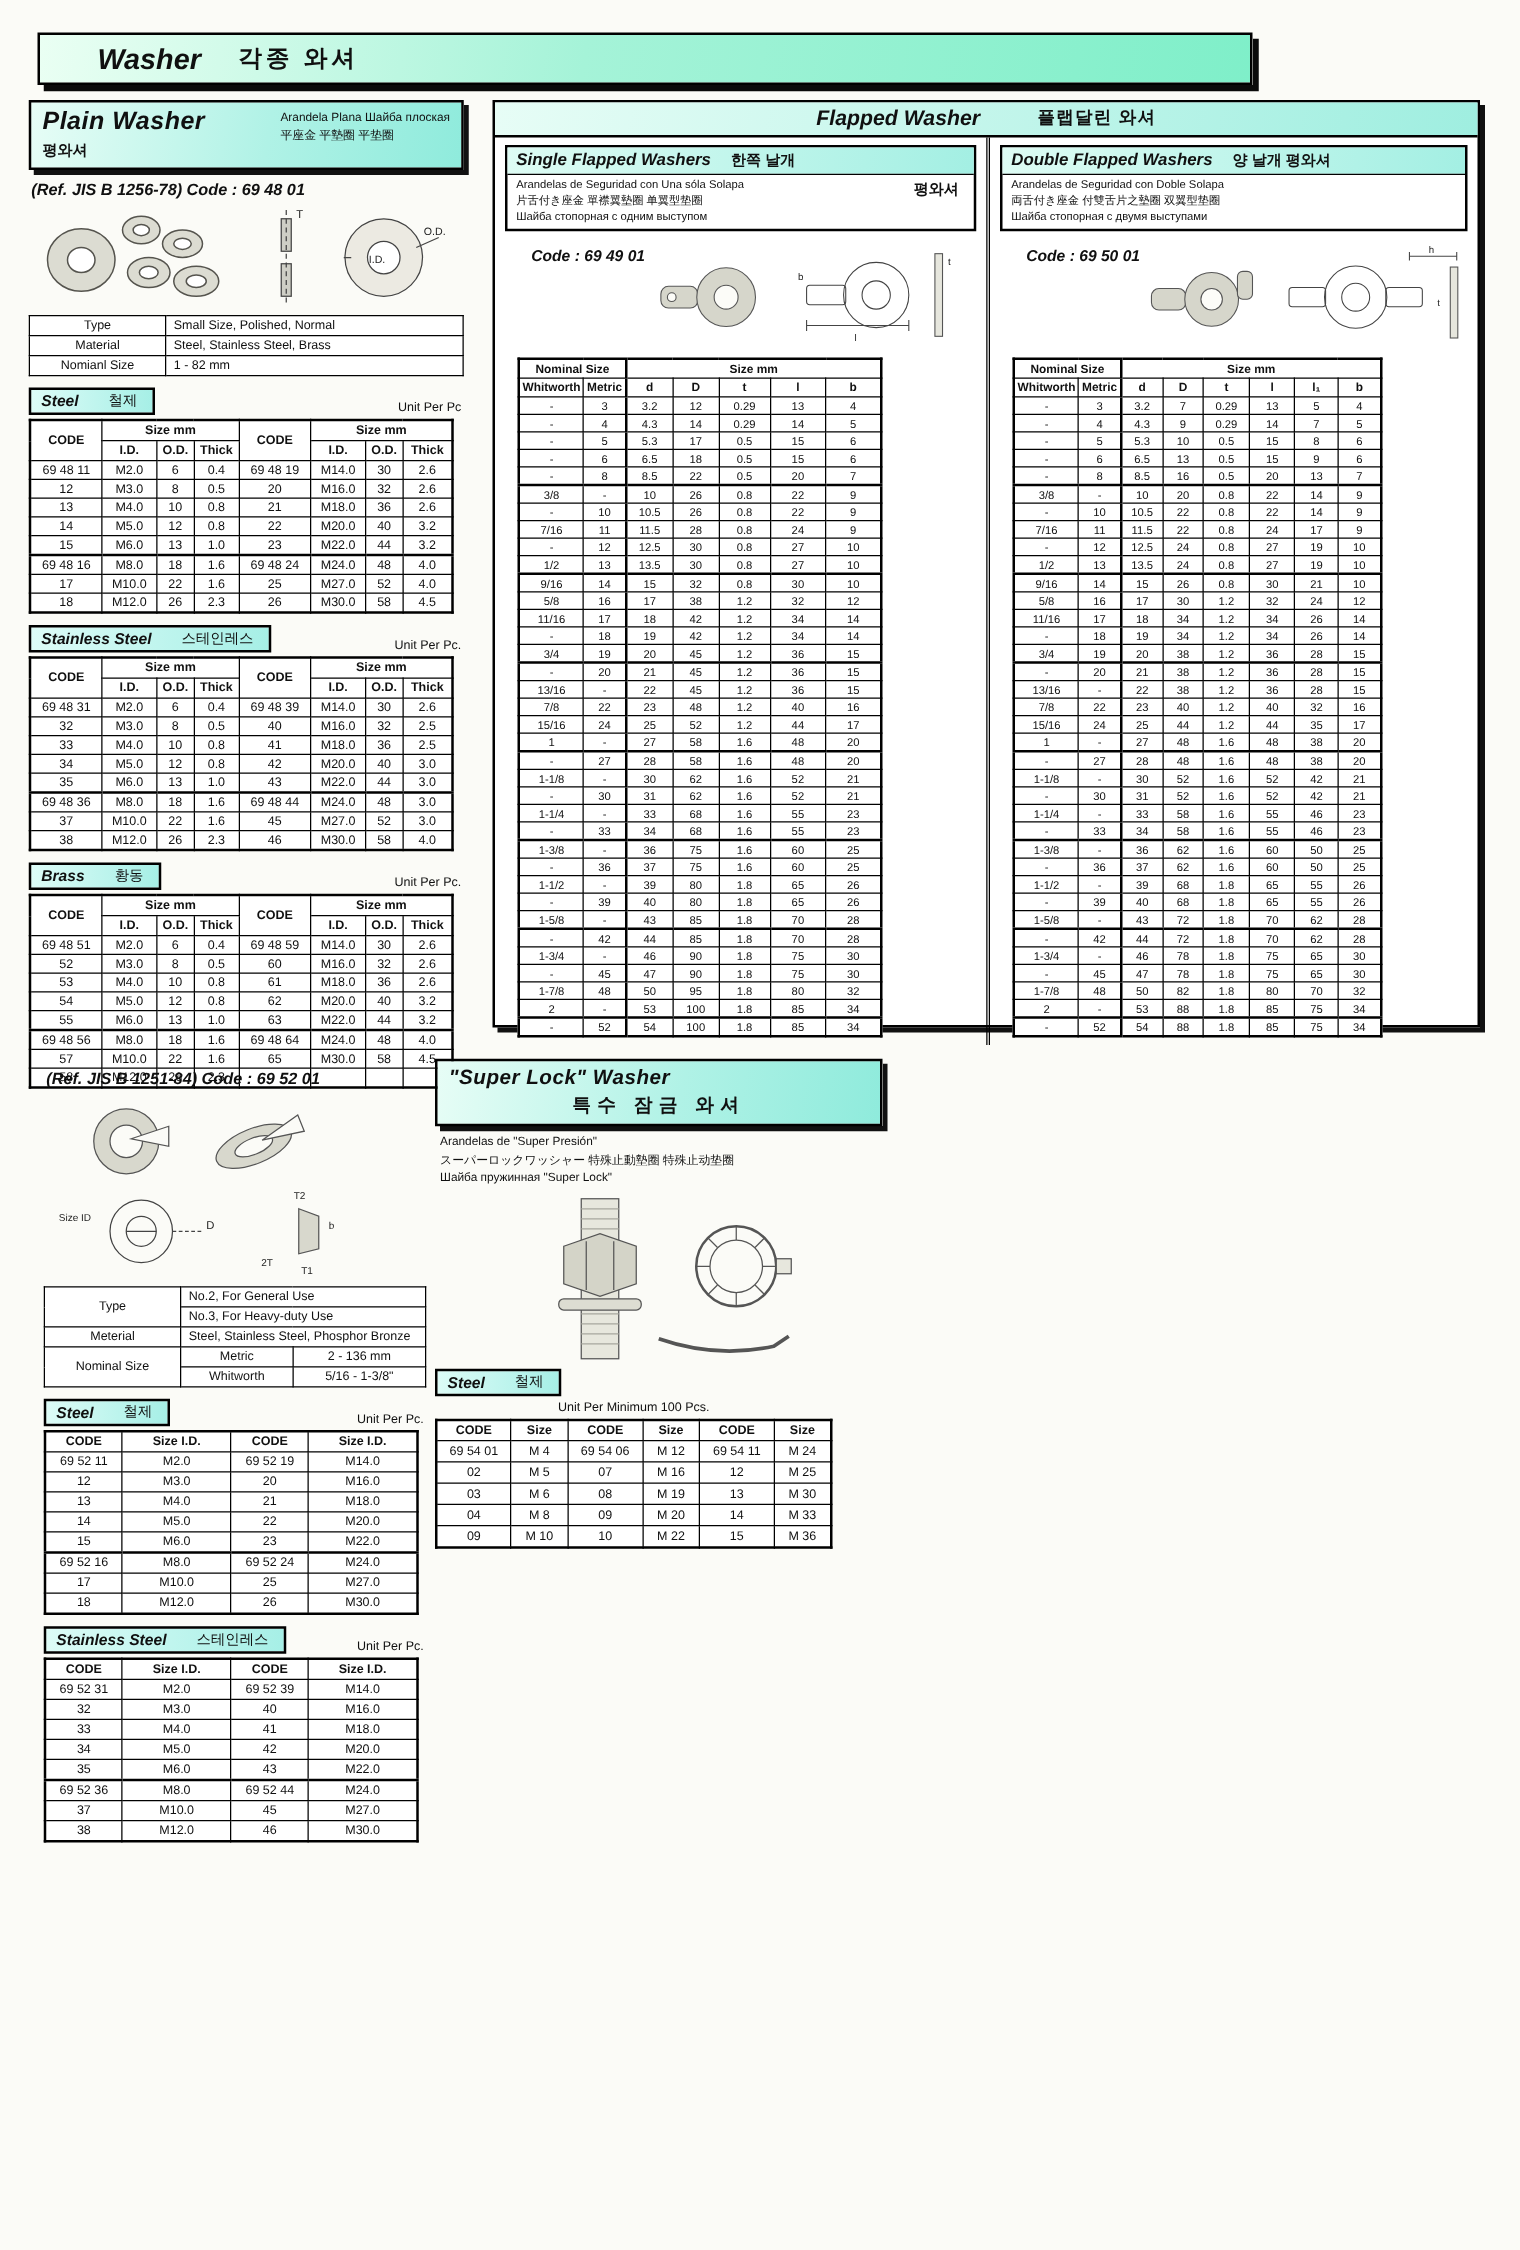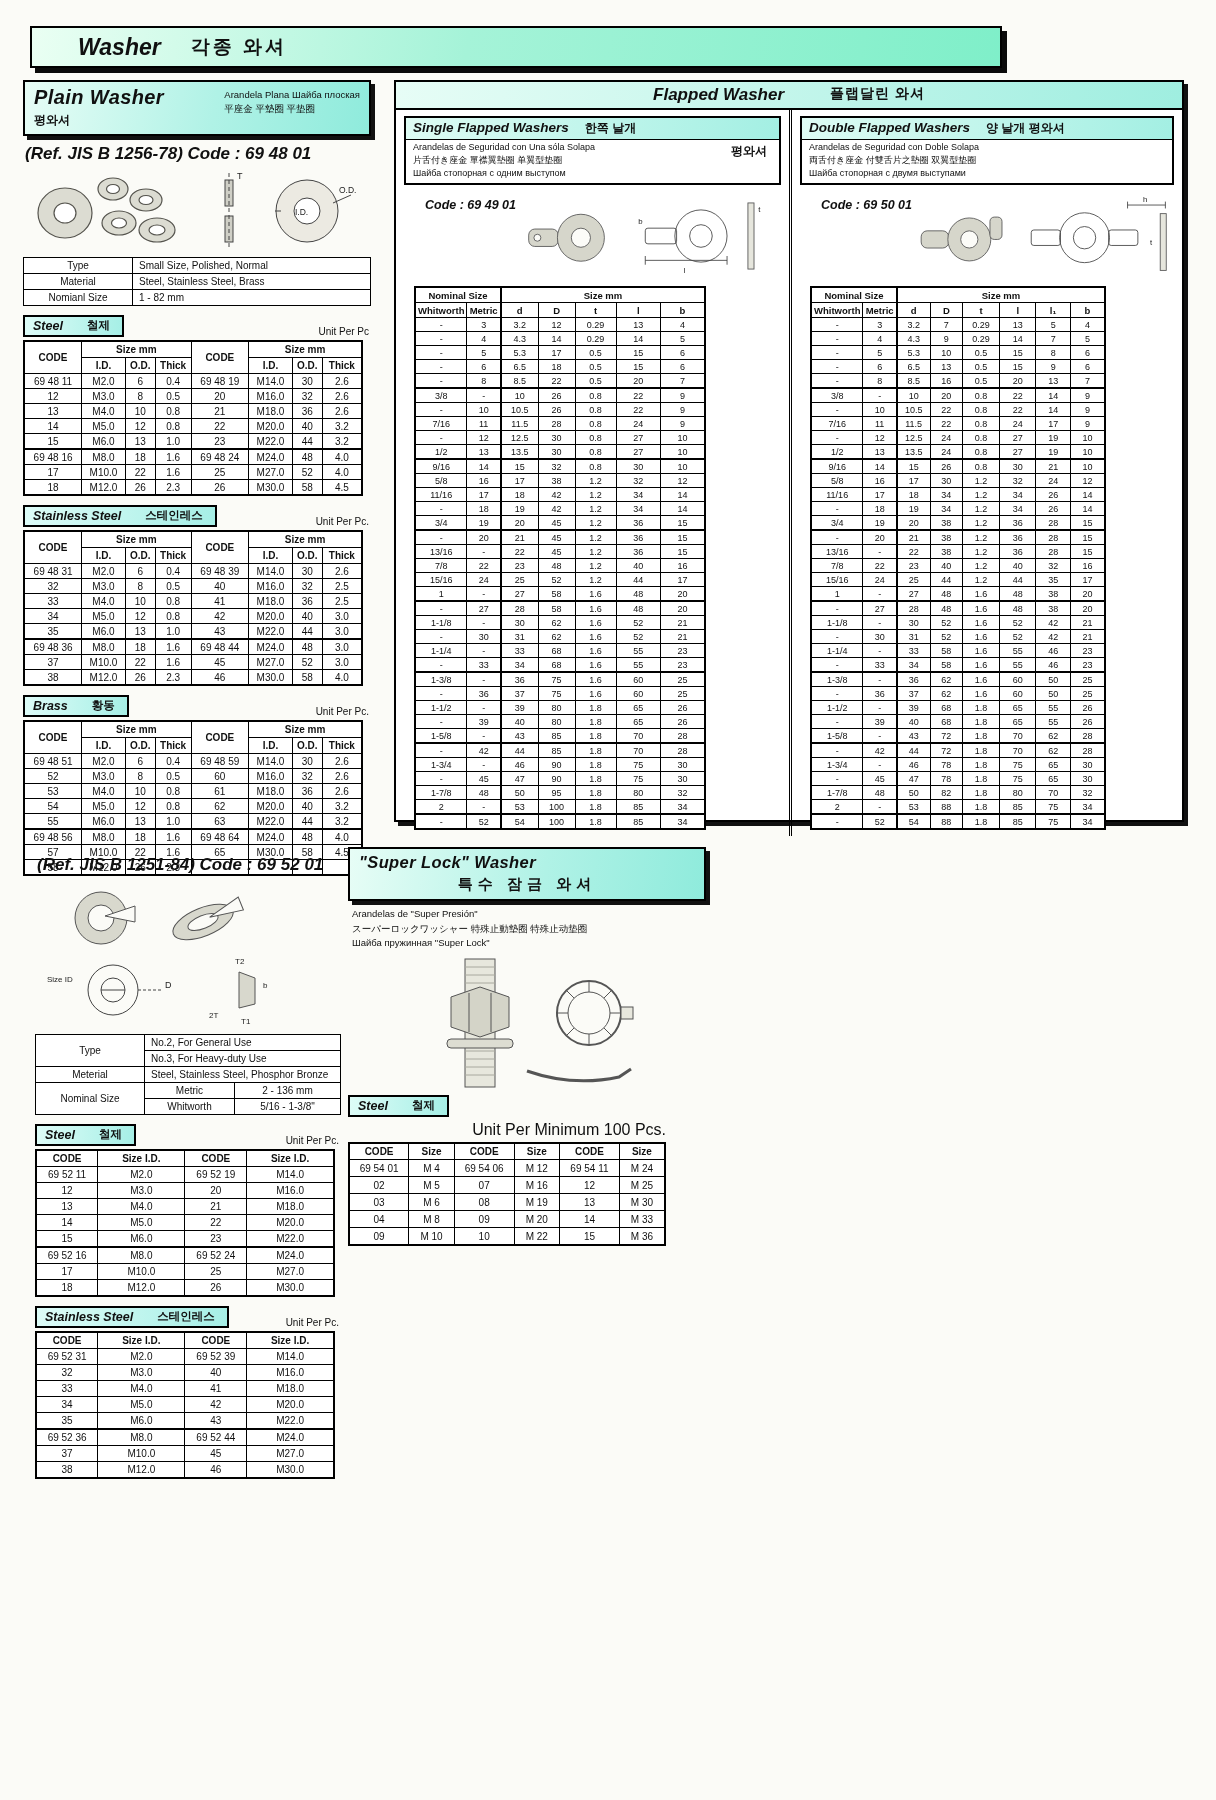--- a/index.html
+++ b/index.html
@@ -13,33 +13,33 @@
   .banner-ko{font-size:19px;font-weight:bold;letter-spacing:3px}
   .sec{position:absolute}
   .hdr-box{border:2px solid #000;background:linear-gradient(100deg,#e7fdf6 0%,#b0f2e6 55%,#8febdc 100%);
     box-shadow:4px 4px 0 #111;padding:4px 9px 5px}
   .plain-hdr{display:flex;justify-content:space-between}
   .h-title{font-size:20px;font-weight:bold;font-style:italic;letter-spacing:.4px}
   .h-title.sm{font-size:16.5px}
   .h-ko{font-size:12px;font-weight:bold;margin-top:3px}
   .h-ko2{font-size:13px;font-weight:bold;margin-left:12px}
   .h-langs{font-size:9.5px;line-height:1.5;margin-top:2px}
-  .ref{font-size:17px;font-weight:bold;font-style:italic;margin:8px 0 3px 2px}
+  .ref{font-size:13px;font-weight:bold;font-style:italic;margin:8px 0 3px 2px}
   .illu{display:block;margin:2px auto}
   .spec{border-collapse:collapse;width:100%;margin-top:4px;background:#fff}
   .spec td{border:1px solid #000;font-size:10px;padding:2px 6px}
   .spec .lab{width:96px;text-align:center}
   .spec .c{text-align:center}
   .bar-row{display:flex;justify-content:space-between;align-items:flex-end;margin-top:9px;margin-bottom:3px}
   .bar{display:inline-flex;gap:24px;align-items:center;border:2px solid #000;
     background:linear-gradient(90deg,#ddfcf7,#a6efe6);padding:1px 12px 2px 8px}
   .bar-en{font-size:12.5px;font-weight:bold;font-style:italic}
-  .bar-ko{font-size:11.5px;font-weight:bold}
+  .bar-ko{font-size:11.5px;font-weight:normal}
   .unit{font-size:10px;padding-right:2px}
-  .unit-r{text-align:right;font-size:16px;margin:4px 6px 3px 0}
+  .unit-r{text-align:center;font-size:10px;margin:4px 6px 3px 0}
   .dt{border-collapse:collapse;border:2px solid #000;background:#fff}
   .dt th,.dt td{border:1px solid #000;text-align:center;white-space:nowrap;padding:0 2px}
   .dt th{font-size:10px;height:15px;font-weight:bold}
   .pw td{font-size:10px;height:14px}
   tr.grp td{border-top:2px solid #000 !important}
   
   .flap-outer{border:2px solid #000;height:100%;background:#fff;box-shadow:4px 4px 0 #111;
     display:flex;flex-direction:column;box-sizing:border-box}
   .flap-title{display:flex;justify-content:center;gap:46px;align-items:flex-start;
     background:linear-gradient(100deg,#e7fdf6,#9feee0);border-bottom:2px solid #000;padding:3px 0;font-weight:bold}

